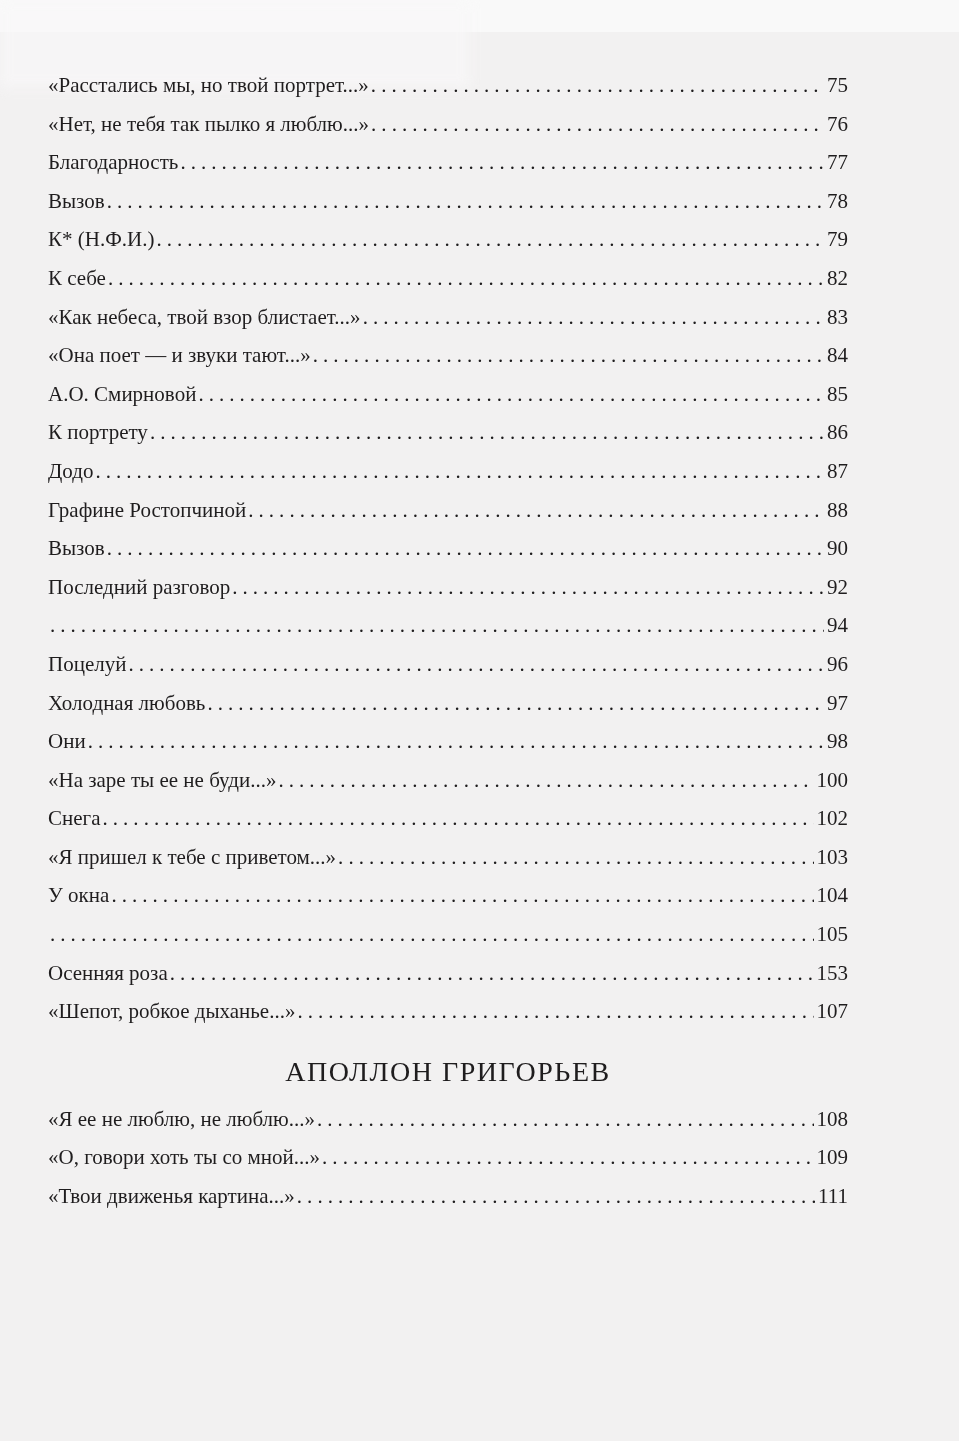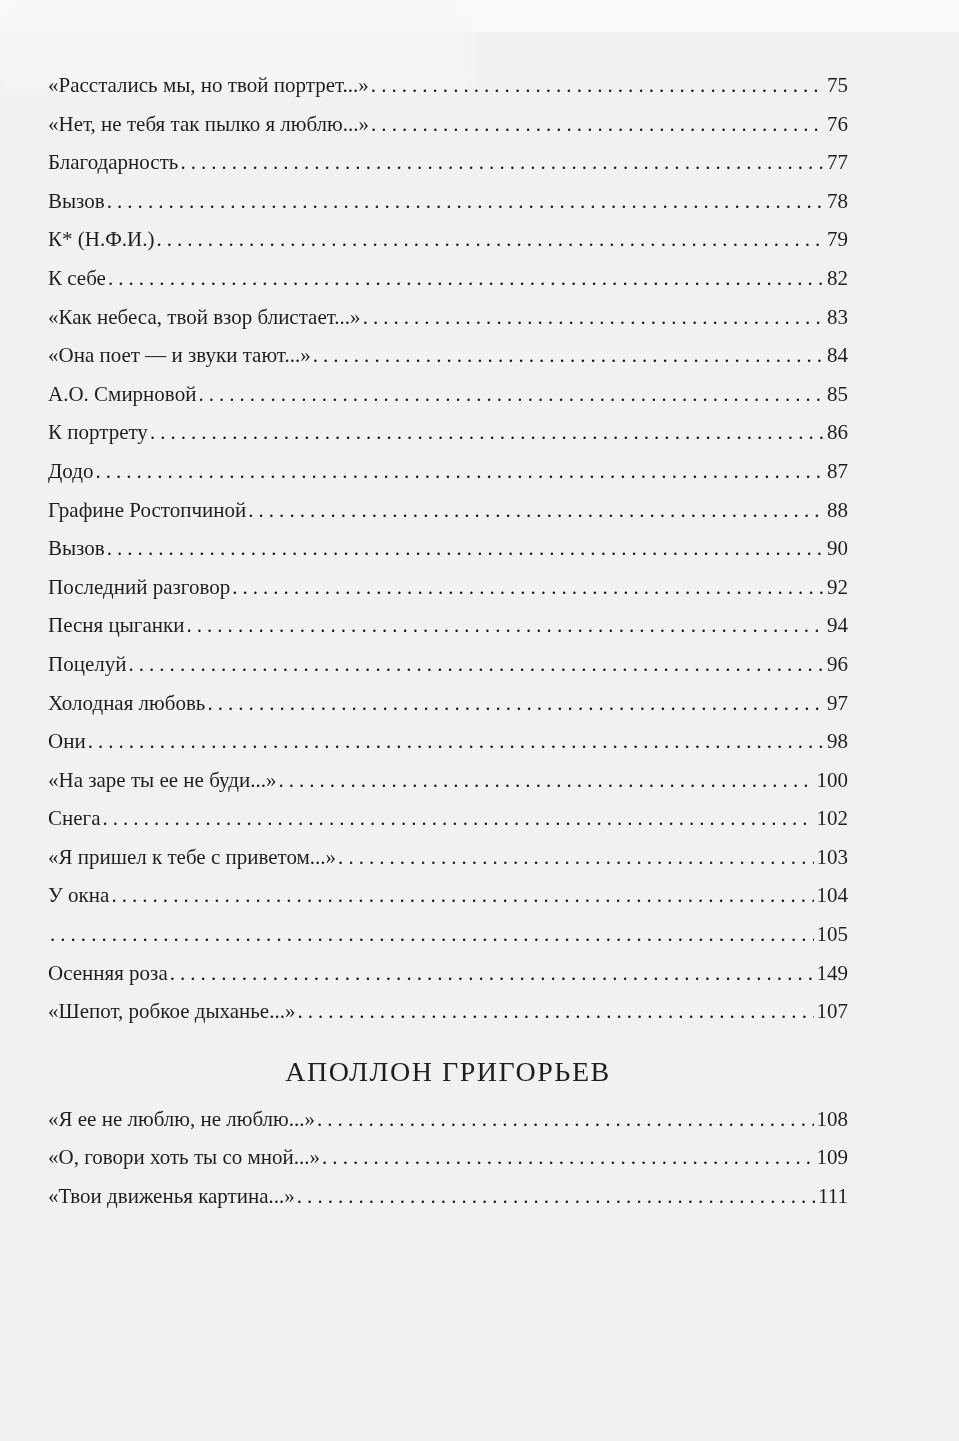--- a/index.html
+++ b/index.html
@@ -165,21 +165,20 @@
     <span class="entry-page">90</span>
   </div>
 
   <div class="toc-entry">
     <span class="entry-title">Последний разговор</span>
     <span class="dots">........................................................................................................................</span>
     <span class="entry-page">92</span>
   </div>
 
   <div class="toc-entry">
-    <span class="entry-title">Песня цыганки</span>
     <span class="dots">........................................................................................................................</span>
     <span class="entry-page">94</span>
   </div>
 
   <div class="toc-entry">
     <span class="entry-title">Поцелуй</span>
     <span class="dots">........................................................................................................................</span>
     <span class="entry-page">96</span>
   </div>
 
@@ -224,21 +223,21 @@
   </div>
 
   <div class="toc-entry">
     <span class="dots">........................................................................................................................</span>
     <span class="entry-page">105</span>
   </div>
 
   <div class="toc-entry">
     <span class="entry-title">Осенняя роза</span>
     <span class="dots">........................................................................................................................</span>
-    <span class="entry-page">149</span>
+    <span class="entry-page">153</span>
   </div>
 
   <div class="toc-entry">
     <span class="entry-title">«Шепот, робкое дыханье...»</span>
     <span class="dots">........................................................................................................................</span>
     <span class="entry-page">107</span>
   </div>
 </div>
   </section>
 

